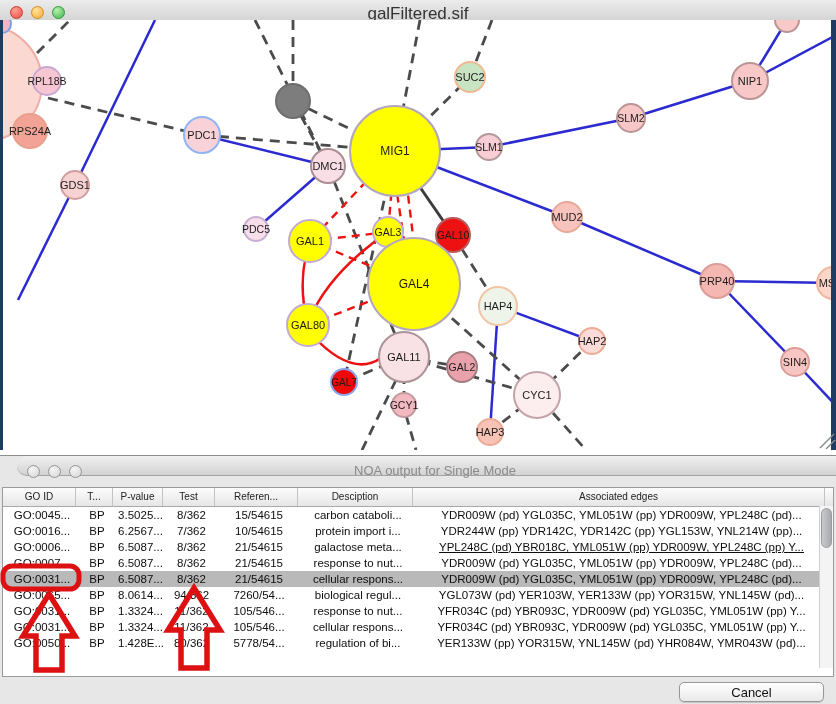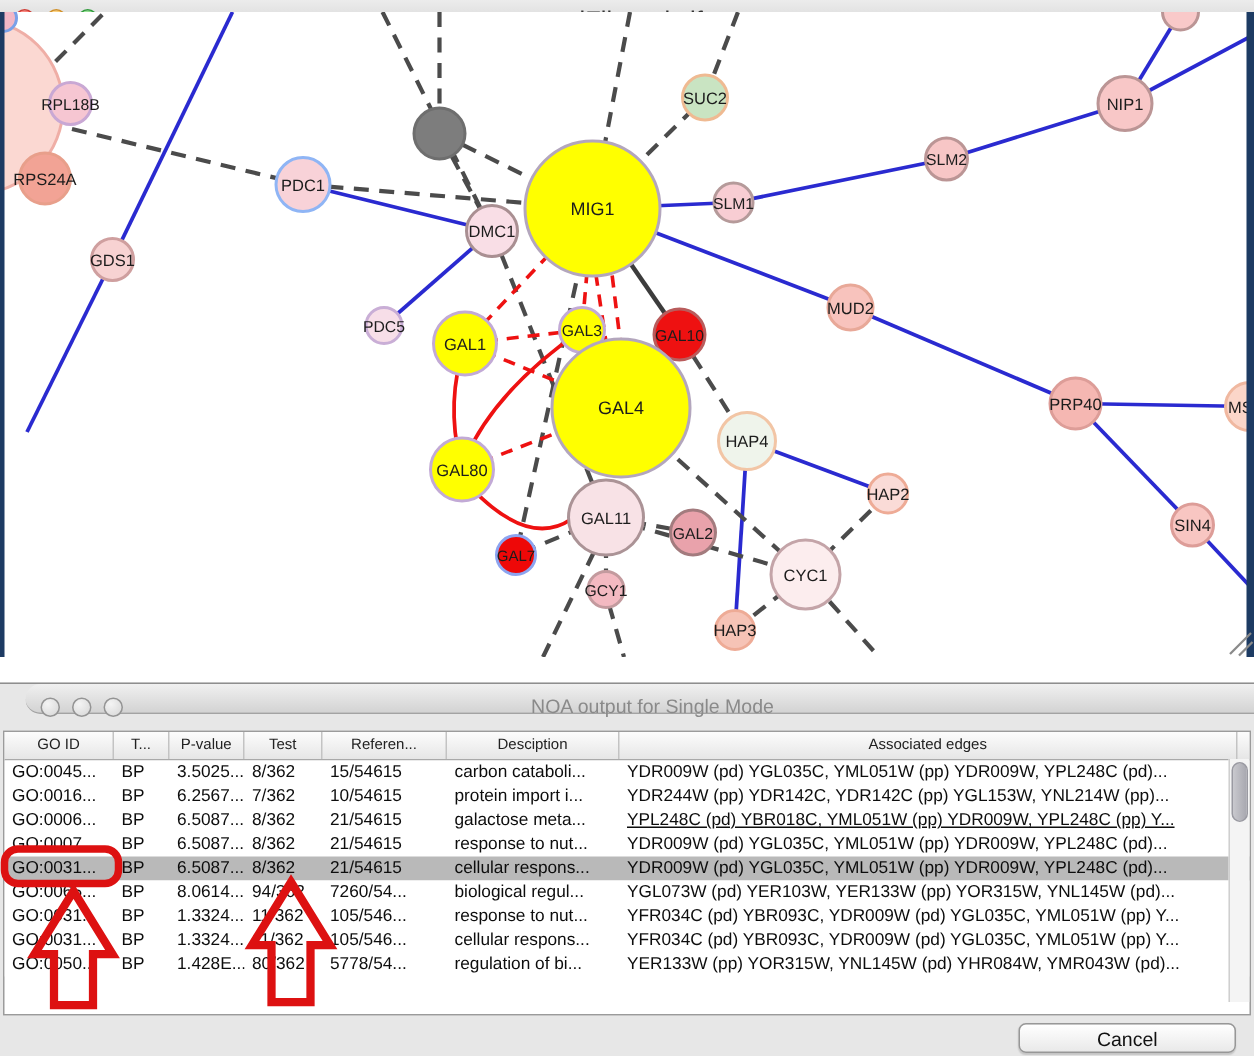--- a/index.html
+++ b/index.html
@@ -11,21 +11,21 @@
     background:linear-gradient(#ececec,#cfcfcf);border-bottom:1px solid #9a9a9a;}
   .main-title{position:absolute;left:0;right:0;top:4px;text-align:center;
     font-size:17px;font-weight:500;color:#333;}
   .traffic{position:absolute;left:10px;top:6px;display:flex;gap:8px;}
   .light{width:13px;height:13px;border-radius:50%;box-sizing:border-box;}
   .light.red{background:radial-gradient(circle at 35% 30%,#ff9f97,#f04a42);border:1px solid #ce3b33;}
   .light.yellow{background:radial-gradient(circle at 35% 30%,#ffe2a0,#f6ab30);border:1px solid #d08f28;}
   .light.green{background:radial-gradient(circle at 35% 30%,#b8f0b0,#3fb54a);border:1px solid #2f9a3c;}
   .light.hollow{background:radial-gradient(circle at 35% 30%,#f4f4f4,#d6d6d6);border:1px solid #949494;}
 
-  .network-panel{position:absolute;left:0;top:8px;width:836px;height:430px;background:#ffffff;overflow:hidden;}
+  .network-panel{position:absolute;left:0;top:20px;width:836px;height:430px;background:#ffffff;overflow:hidden;}
   .edge-blue{stroke:#2a2ad0;stroke-width:2.5;fill:none;}
   .edge-dash{stroke:#4b4b4b;stroke-width:2.8;fill:none;stroke-dasharray:10 7;}
   .edge-dark{stroke:#3c3c3c;stroke-width:3;fill:none;}
   .edge-red{stroke:#ee1111;stroke-width:2.5;fill:none;}
   .edge-reddash{stroke:#ee1111;stroke-width:2.4;fill:none;stroke-dasharray:8 6;}
   .node-label{font-family:"Liberation Sans",sans-serif;fill:#1c1c1c;text-anchor:middle;pointer-events:none;}
 
   
   .noa-window{position:absolute;left:0;top:455px;width:836px;height:249px;
     background:#e7e7e7;border-top:1px solid #8e8e8e;box-sizing:border-box;}
@@ -34,21 +34,21 @@
   .noa-title{position:absolute;left:0;right:0;top:7px;text-align:center;
     font-size:13px;font-weight:500;color:#8a8a8a;}
   .noa-titlebar .traffic{top:9px;}
 
   .noa-table{position:absolute;left:2px;top:31px;width:832px;height:190px;background:#fff;
     border:1px solid #9b9b9b;box-sizing:border-box;overflow:hidden;}
   .thead{display:flex;height:18px;background:linear-gradient(#fcfcfc,#e6e6e6);
     border-bottom:1px solid #a9a9a9;}
   .th{box-sizing:border-box;border-right:1px solid #c3c3c3;font-size:10px;color:#222;
     text-align:center;line-height:17px;overflow:hidden;white-space:nowrap;}
-  .trow{display:flex;height:16px;background:#fff;}
+  .trow{display:flex;height:16px;background:#fff;text-align:center;}
   .trow.selected{background:#b9b9b9;}
   .td{box-sizing:border-box;font-size:11.5px;color:#0d0d0d;line-height:16px;
     padding-left:5px;overflow:hidden;white-space:nowrap;}
   .scrollbar{position:absolute;right:0;top:18px;width:14px;height:162px;
     background:#f4f4f4;border-left:1px solid #cfcfcf;box-sizing:border-box;}
   .scroll-thumb{position:absolute;left:1px;top:2px;width:11px;height:40px;border-radius:6px;
     background:linear-gradient(90deg,#c9c9ce,#a8a8b0);border:1px solid #9a9aa2;box-sizing:border-box;}
 
   .noa-footer{position:absolute;left:0;top:221px;width:100%;height:28px;}
   .mac-btn{position:absolute;top:5px;width:145px;height:20px;border-radius:5px;

